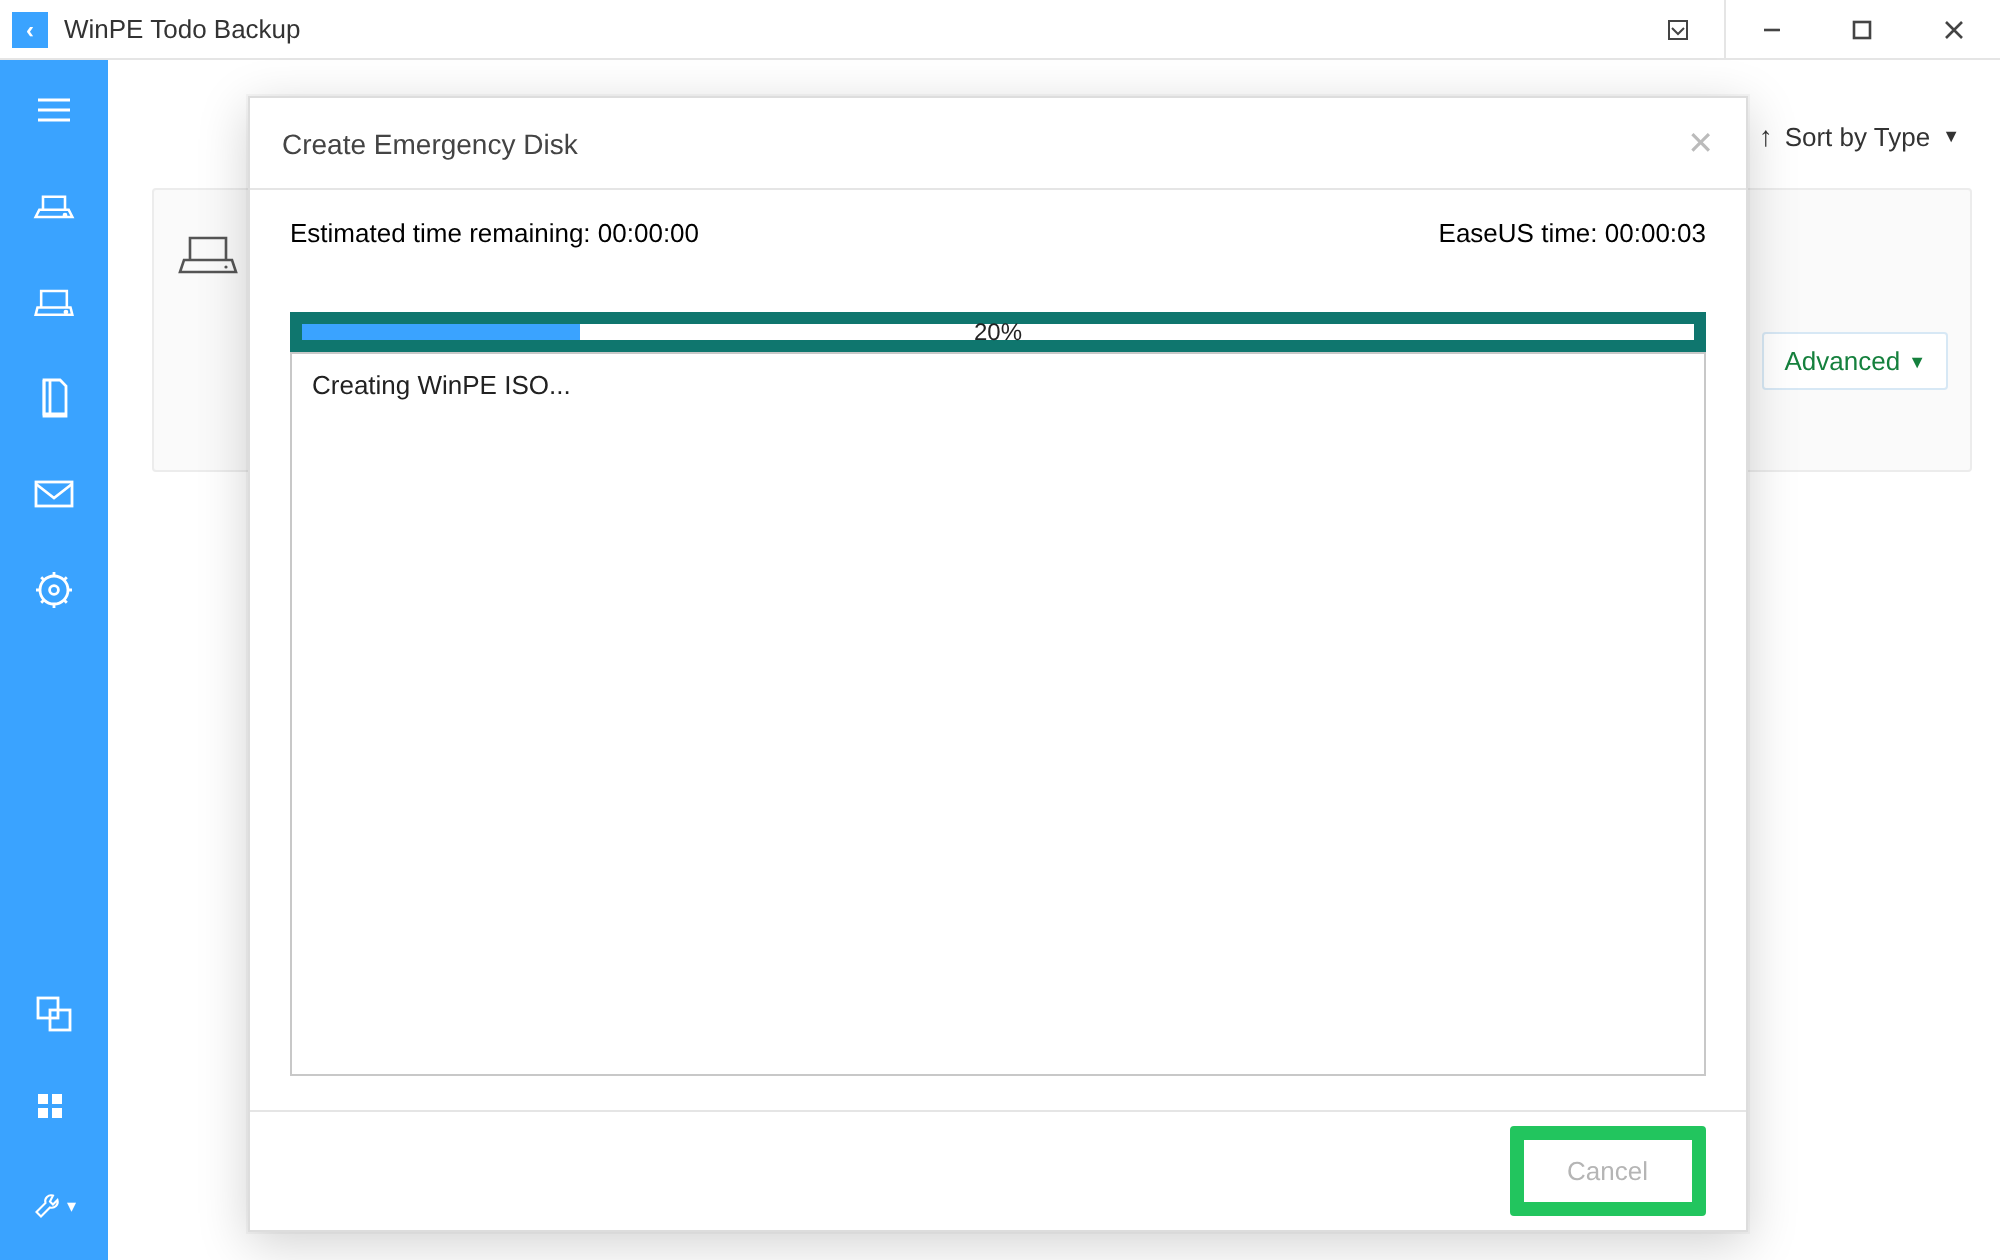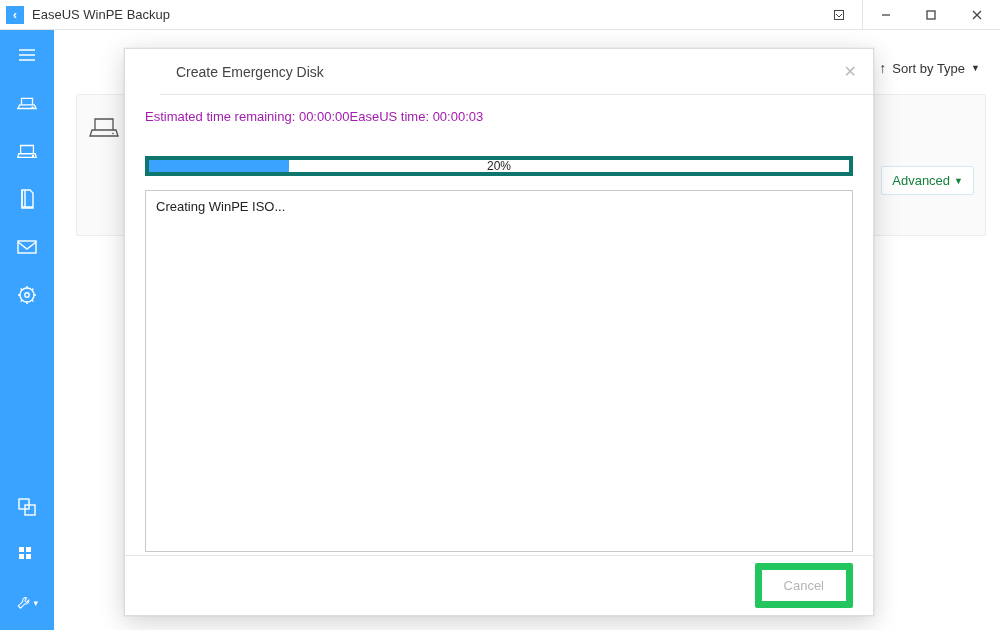--- a/index.html
+++ b/index.html
@@ -59,36 +59,36 @@
     .advanced-btn .caret { font-size: 9px; }
 
     
     .modal {
       position: absolute; left: 70px; top: 18px; width: 750px; height: 568px;
       background: #fff; border: 1px solid #ddd;
       box-shadow: 0 6px 24px rgba(0,0,0,.18), 0 0 0 1px rgba(0,0,0,.03);
     }
     .modal-header {
       height: 46px; border-bottom: 1px solid #e5e5e5; display: flex; align-items: center;
-      justify-content: space-between; padding: 0 16px; font-size: 14px; color: #444; margin-left: 35px;
+      justify-content: space-between; padding: 0 16px; font-size: 14px; color: #444;
     }
     .modal-close { color: #bbb; font-size: 16px; cursor: default; }
 
     .modal-body { padding: 14px 20px 0 20px; }
-    .time-row { display: flex; justify-content: flex-start; font-size: 13px; color: #a21caf; margin-bottom: 15px; }
+    .time-row { display: flex; justify-content: space-between; font-size: 13px; color: #000000; margin-bottom: 15px; }
     .progress-outer {
-      height: 20px; border: 4px solid #0f766e; position: relative; background: #fff; margin-top: 32px;
+      height: 20px; border: 6px solid #0f766e; position: relative; background: #fff; margin-top: 32px;
     }
     .progress-fill { position: absolute; left: 0; top: 0; bottom: 0; background: #3aa3ff; }
     .progress-text {
       position: absolute; left: 0; right: 0; top: 0; bottom: 0; display: flex;
       align-items: center; justify-content: center; font-size: 12px; color: #222;
     }
     .log-box {
-      margin-top: 14px; height: 362px; border: 1px solid #c8c8c8; padding: 8px 10px;
+      height: 362px; border: 1px solid #c8c8c8; padding: 8px 10px;
       font-size: 13px; color: #222; overflow: auto; background: #fff;
     }
 
     .modal-footer {
       position: absolute; left: 0; right: 0; bottom: 0; height: 60px;
       border-top: 1px solid #e5e5e5; display: flex; align-items: center; justify-content: flex-end;
       padding-right: 20px;
     }
     .cancel-btn {
       border: 7px solid #22c55e; color: #b5b5b5; background: #fff; font-size: 13px;
@@ -96,21 +96,21 @@
     }
   </style>
 </head>
 <body>
 
 <div class="titlebar">
   <div class="titlebar-left">
     <div class="app-icon">
       <span>‹</span>
     </div>
-    <span>EaseUS WinPE Backup</span>
+    <span>WinPE Todo Backup</span>
   </div>
   <div class="titlebar-right">
     <div class="win-btn">
       <svg width="12" height="12" viewBox="0 0 12 12">
           <rect x="1.5" y="1.5" width="9" height="9"></rect>
           <path d="M3 5 L6 8 L9 5"></path>
         </svg>
     </div>
     <div class="win-btn sep">
       <svg width="12" height="12" viewBox="0 0 12 12">

